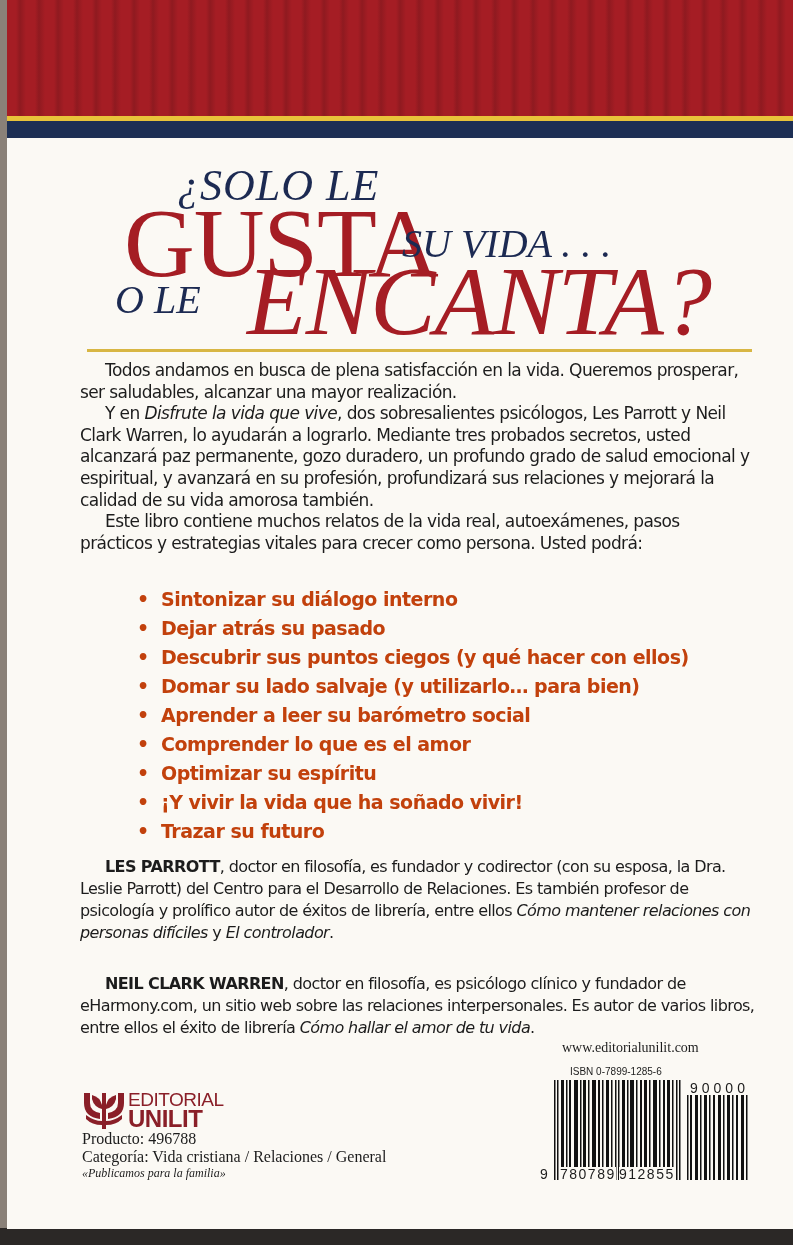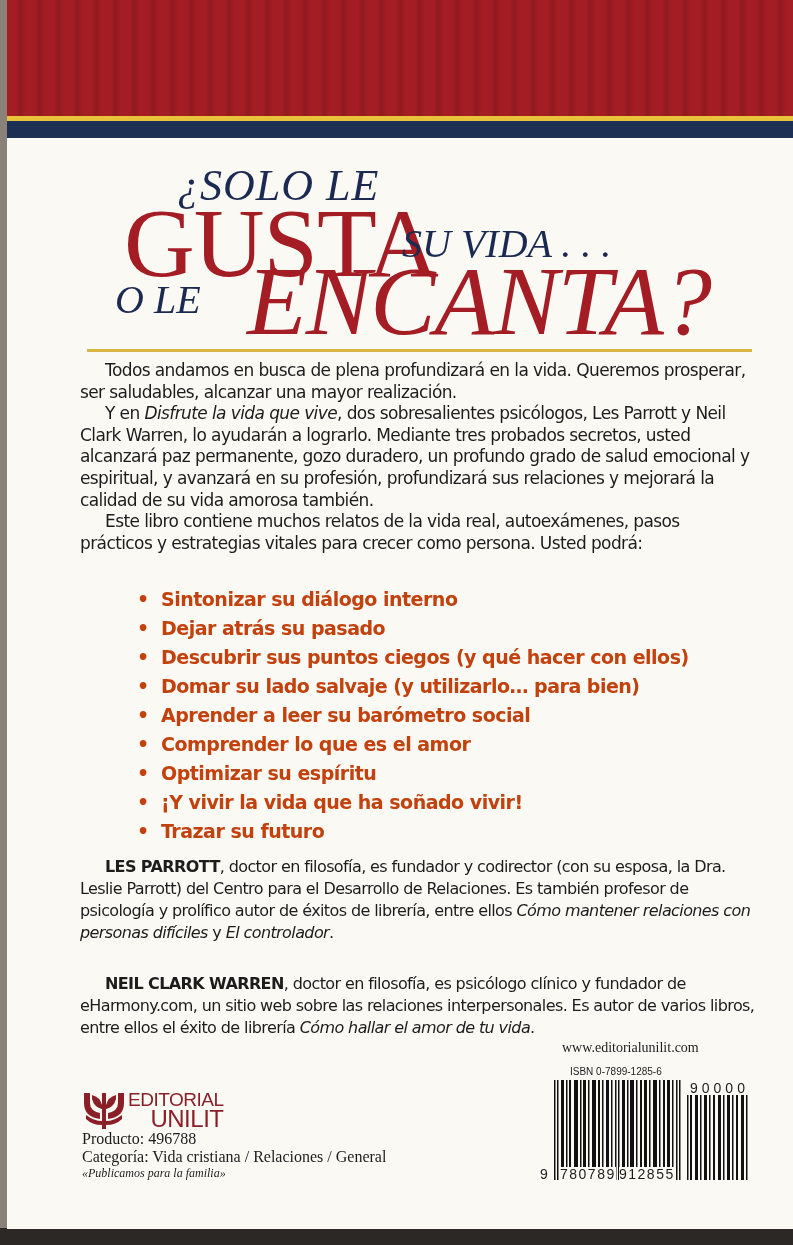--- a/index.html
+++ b/index.html
@@ -77,21 +77,21 @@
     .bio .name { font-weight: bold; }
     .bio em { font-style: italic; }
     .bio-les { top: 856px; }
     .bio-neil { top: 973px; }
 
     .publisher { position: absolute; left: 75px; top: 1090px; }
     .logo { display: flex; align-items: center; height: 40px; }
     .logo-mark { width: 44px; height: 38px; margin-right: 2px; }
     .logo-text { display: flex; flex-direction: column; color: #8a1f28; line-height: 1; }
     .logo-editorial { font-family: "Liberation Sans", sans-serif; font-size: 19px; letter-spacing: -0.5px; }
-    .logo-unilit { font-family: "Liberation Sans", sans-serif; font-weight: normal; font-size: 24px; letter-spacing: -0.5px; margin-top: -2px; text-align: right; }
+    .logo-unilit { font-family: "Liberation Sans", sans-serif; font-weight: bold; font-size: 24px; letter-spacing: -0.5px; margin-top: -2px; }
     .pub-line {
       font-family: "Liberation Serif", serif; font-size: 16px; color: #1c1c1c; line-height: 18px;
     }
     .pub-motto { font-family: "Liberation Serif", serif; font-style: italic; font-size: 12px; color: #1c1c1c; }
 
     .website {
       position: absolute; left: 555px; top: 1040px;
       font-family: "Liberation Serif", serif; font-size: 14px; color: #1c1c1c;
     }
     .isbn {
@@ -126,21 +126,21 @@
   <div class="title-wrap">
     <span class="t-solo">¿SOLO LE</span>
     <span class="t-gusta">GUSTA</span>
     <span class="t-suvida">SU VIDA . . .</span>
     <span class="t-ole">O LE</span>
     <span class="t-encanta">ENCANTA?</span>
   </div>
   <div class="title-rule"></div>
 
   <div class="body-text">
-    <p>Todos andamos en busca de plena profundizará en la vida. Queremos prosperar, ser saludables, alcanzar una mayor realización.</p>
+    <p>Todos andamos en busca de plena satisfacción en la vida. Queremos prosperar, ser saludables, alcanzar una mayor realización.</p>
     <p><span>Y en </span><em>Disfrute la vida que vive</em><span>, dos sobresalientes psicólogos, Les Parrott y Neil Clark Warren, lo ayudarán a lograrlo. Mediante tres probados secretos, usted alcanzará paz permanente, gozo duradero, un profundo grado de salud emocional y espiritual, y avanzará en su profesión, profundizará sus relaciones y mejorará la calidad de su vida amorosa también.</span></p>
     <p>Este libro contiene muchos relatos de la vida real, autoexámenes, pasos prácticos y estrategias vitales para crecer como persona. Usted podrá:</p>
   </div>
 
   <ul class="benefits">
     <li><span class="bullet">•</span><span>Sintonizar su diálogo interno</span></li>
     <li><span class="bullet">•</span><span>Dejar atrás su pasado</span></li>
     <li><span class="bullet">•</span><span>Descubrir sus puntos ciegos (y qué hacer con ellos)</span></li>
     <li><span class="bullet">•</span><span>Domar su lado salvaje (y utilizarlo… para bien)</span></li>
     <li><span class="bullet">•</span><span>Aprender a leer su barómetro social</span></li>

